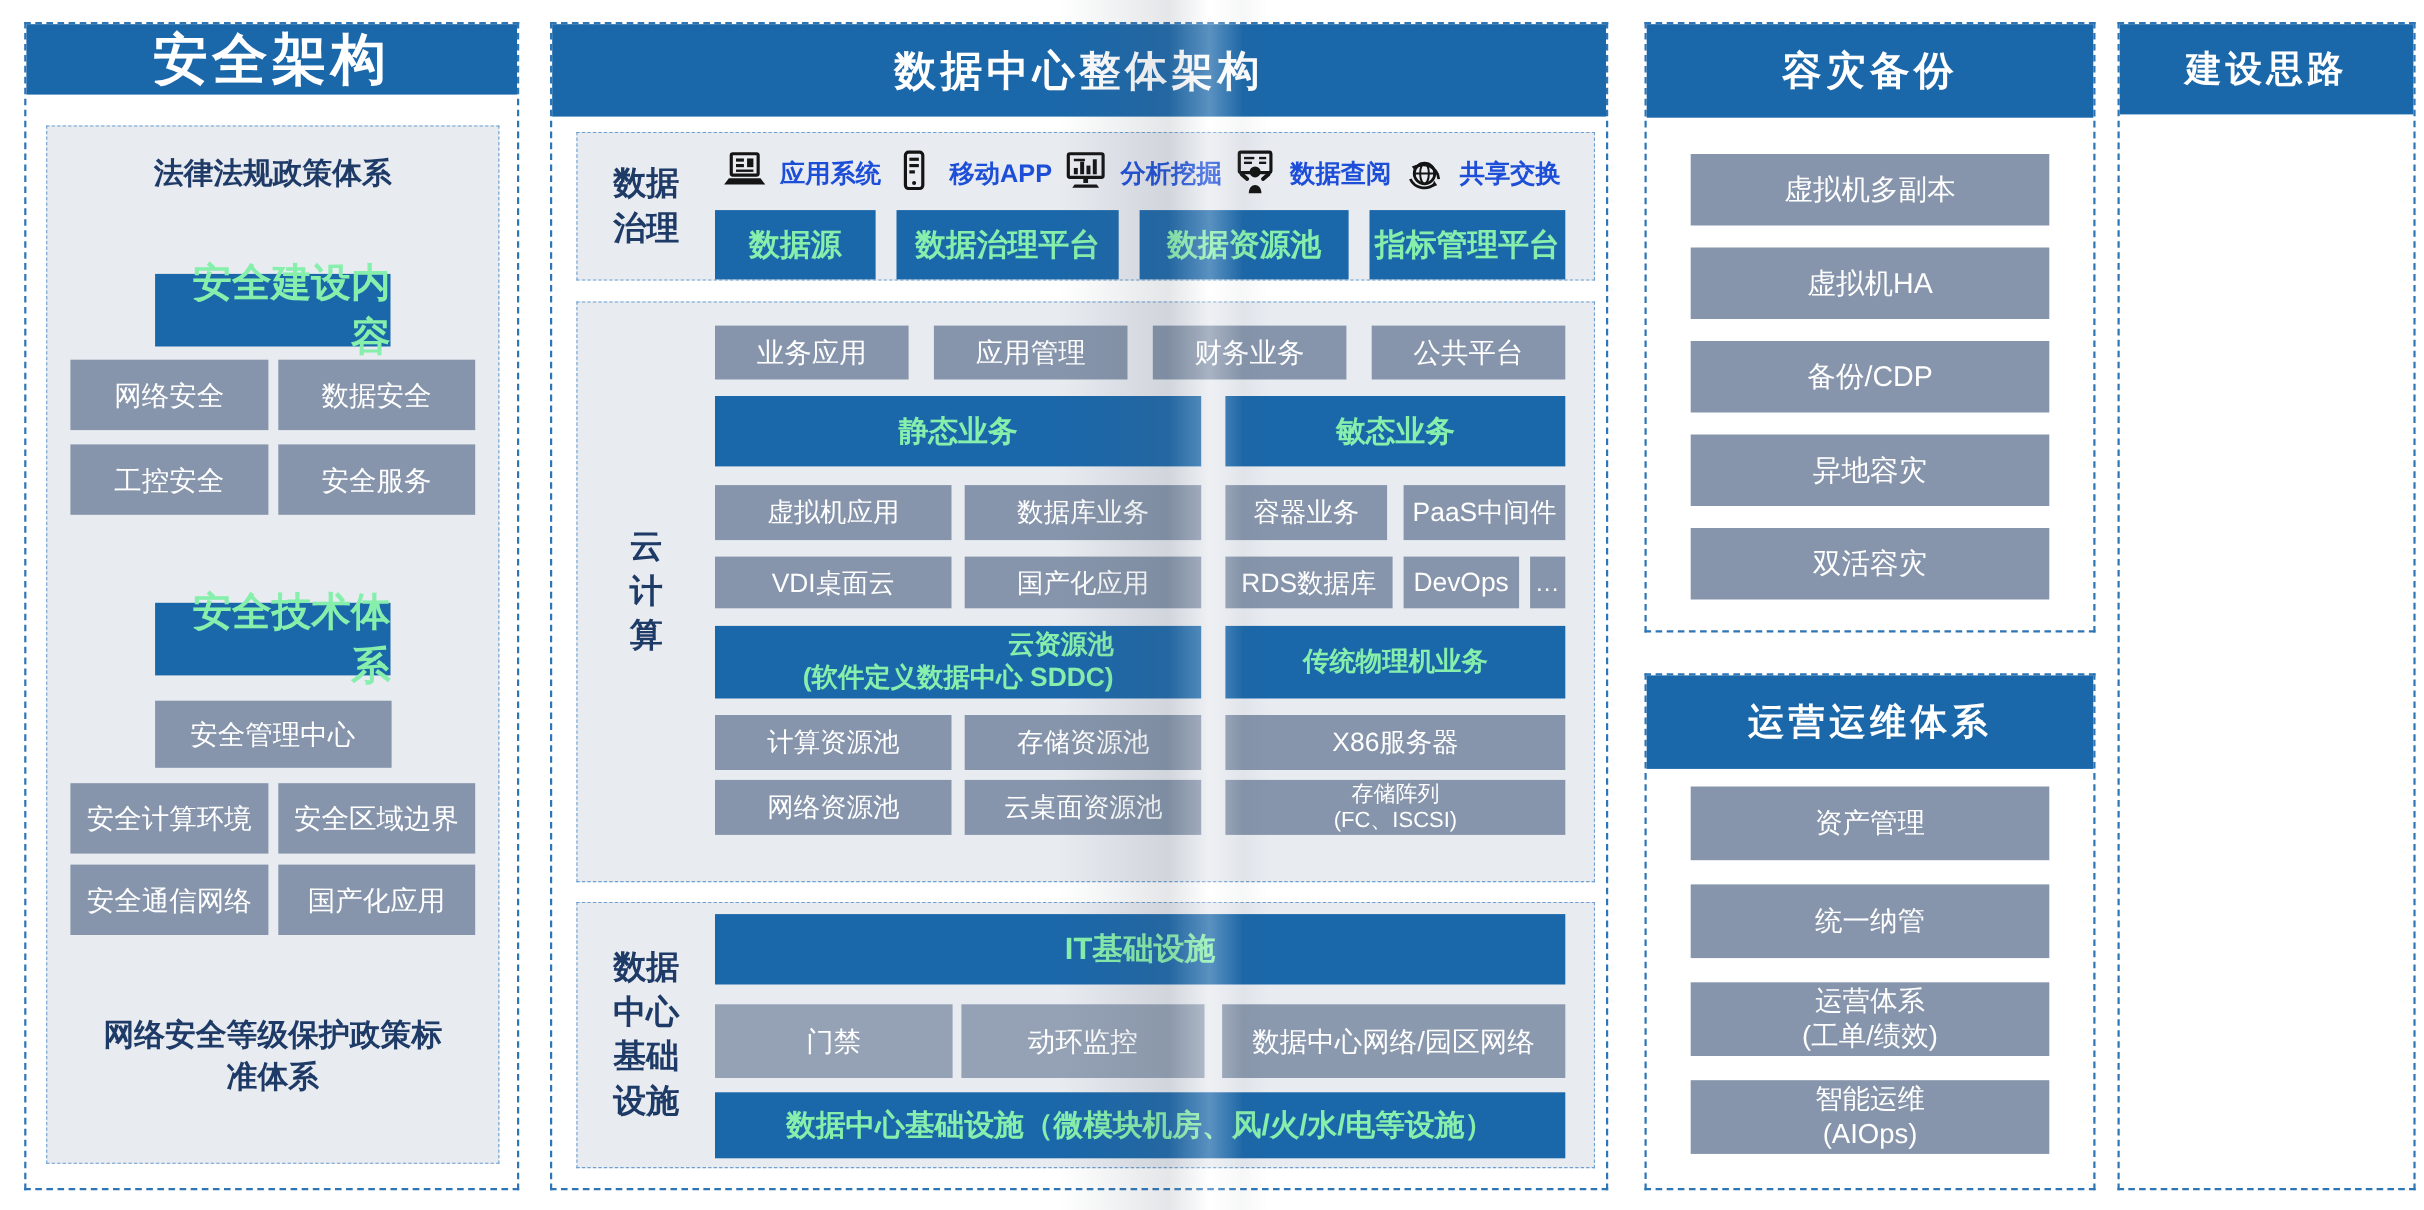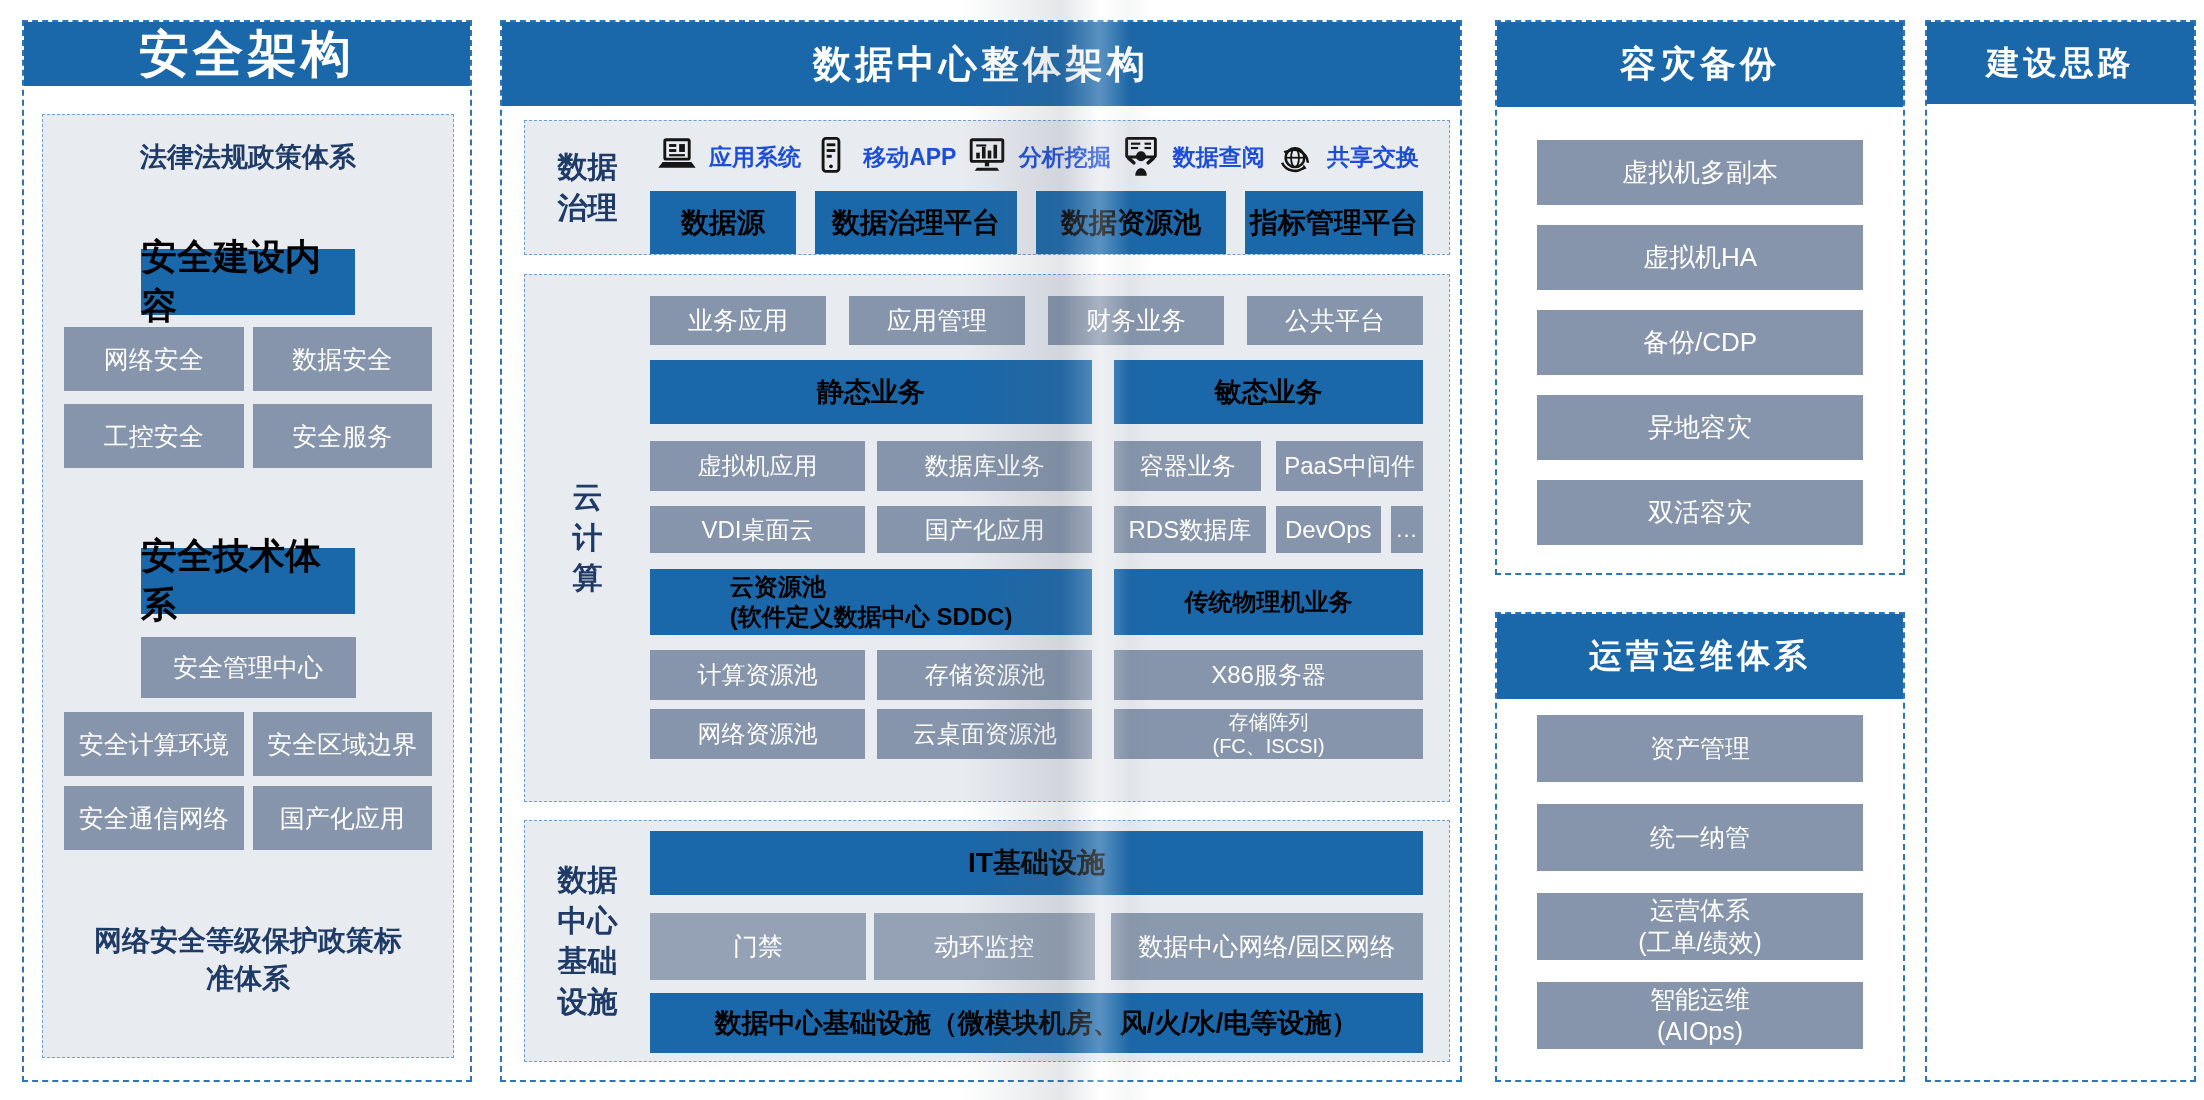--- a/index.html
+++ b/index.html
@@ -3,21 +3,21 @@
 <meta charset="utf-8">
 <style>
   html,body{margin:0;padding:0;background:#ffffff;}
   body{font-family:"Liberation Sans","DejaVu Sans",sans-serif;}
   .stage{position:relative;width:2204px;height:1100px;background:#ffffff;overflow:hidden;}
 
   
   .panel{position:absolute;background:#ffffff;border:2px dashed #2e75b6;box-sizing:border-box;}
   .panel-header{background:#1a67a9;color:#ffffff;font-weight:700;display:flex;align-items:center;justify-content:center;letter-spacing:4px;}
 
-  .blue-btn{background:#1a67a9;color:#000000;font-weight:700;display:flex;align-items:center;justify-content:center;text-align:left;box-sizing:border-box;}
+  .blue-btn{background:#1a67a9;color:#86efac;font-weight:700;display:flex;align-items:center;justify-content:center;text-align:right;box-sizing:border-box;}
   .gray-btn{background:#8695ab;color:#fff;font-weight:400;display:flex;align-items:center;justify-content:center;text-align:center;box-sizing:border-box;}
   .preline{white-space:pre-line;}
 
   
   .panel-security{left:22px;top:20px;width:450px;height:1062px;}
   .panel-security .panel-header{height:64px;font-size:50px;}
   .sec-inner{position:absolute;left:18px;right:16px;top:92px;bottom:22px;background:#e8ebf0;border:1.5px dashed #6d9fd0;box-sizing:border-box;padding:0 21px;}
   .sec-law{margin-top:24px;text-align:center;color:#1e3a66;font-weight:700;font-size:27px;}
   .sec-bluehead{width:214px;height:66px;margin:12px auto;font-size:36px;}
   .sec-bluehead.first{margin-top:74px;}

